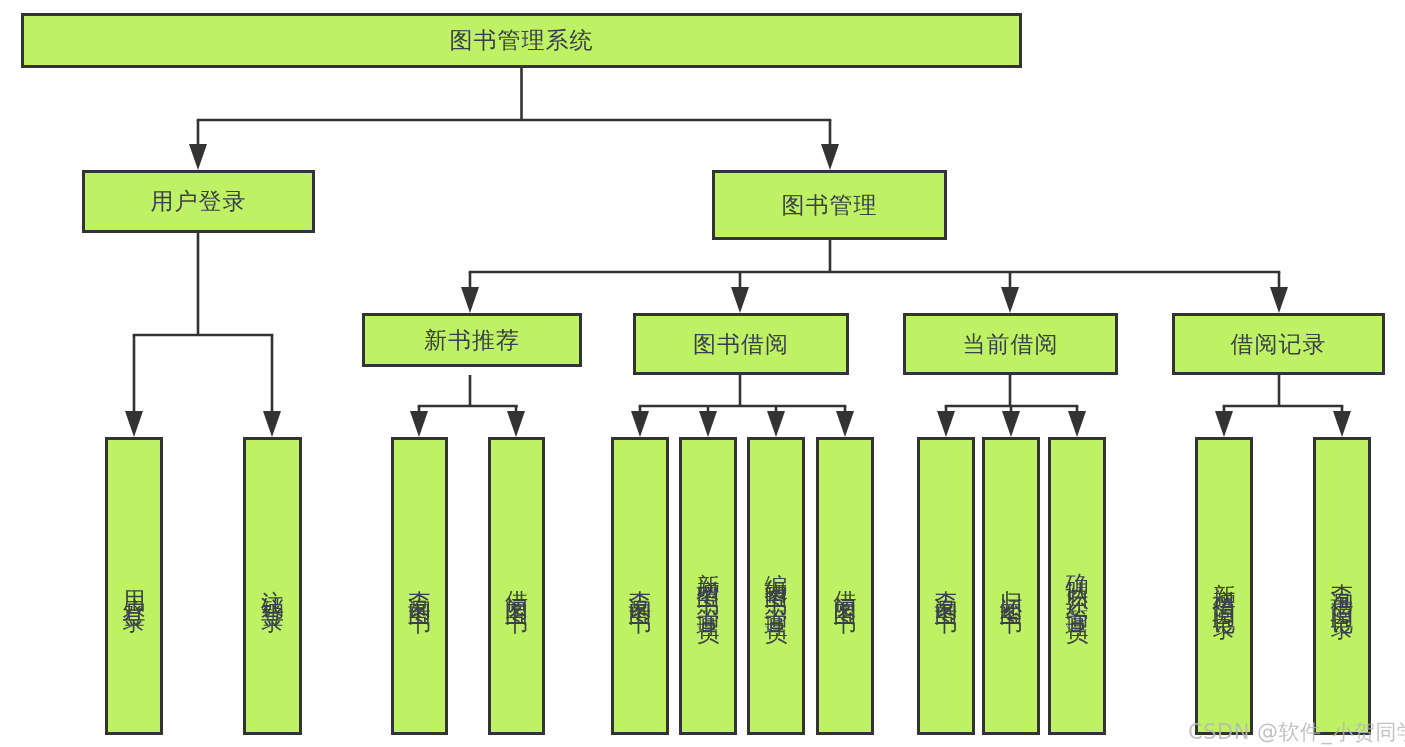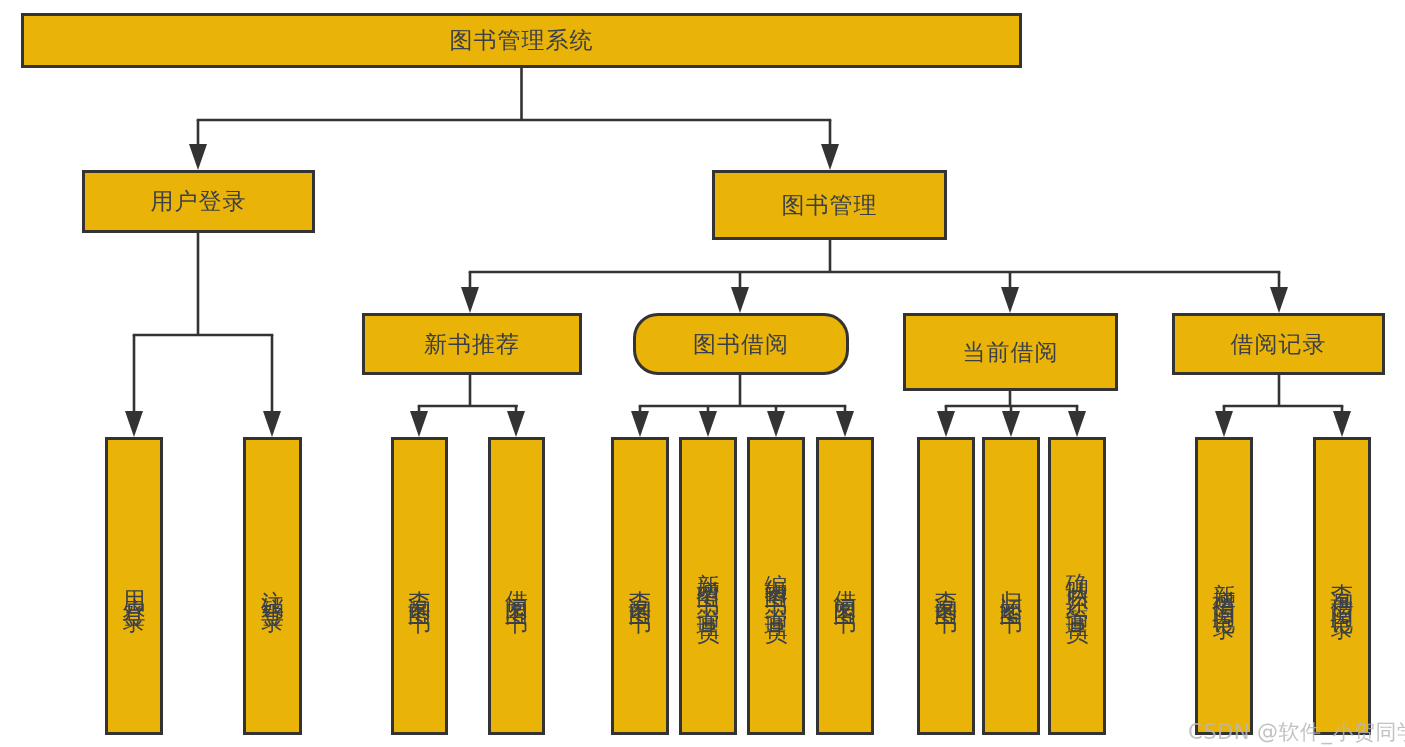--- a/index.html
+++ b/index.html
@@ -20,21 +20,21 @@
     left: 0;
     top: 0;
     width: 1405px;
     height: 747px;
     pointer-events: none;
   }
   .box {
     position: absolute;
     box-sizing: border-box;
     border: 3px solid #333333;
-    background: #eab308;
+    background: #bef264;
     color: #3b4048;
     display: flex;
     align-items: center;
     justify-content: center;
     font-size: 23px;
     line-height: 1;
     z-index: 2;
   }
   .box.h {
     letter-spacing: 1px;
@@ -135,27 +135,27 @@
     <span>图书管理系统</span>
   </div>
 
   <div class="box h" style="left:82px; top:170px; width:233px; height:63px;">
     <span>用户登录</span>
   </div>
   <div class="box h" style="left:712px; top:170px; width:235px; height:70px;">
     <span>图书管理</span>
   </div>
 
-  <div class="box h" style="left:362px; top:313px; width:220px; height:62px;">
+  <div class="box h" style="left:362px; top:313px; width:220px; height:54px;">
     <span>新书推荐</span>
   </div>
-  <div class="box h" style="left:633px; top:313px; width:216px; height:62px;border-radius:25px;">
+  <div class="box h" style="left:633px; top:313px; width:216px; height:62px;">
     <span>图书借阅</span>
   </div>
-  <div class="box h" style="left:903px; top:313px; width:215px; height:78px;font-family:Liberation Serif, serif;">
+  <div class="box h" style="left:903px; top:313px; width:215px; height:62px;font-family:Liberation Serif, serif;">
     <span>当前借阅</span>
   </div>
   <div class="box h" style="left:1172px; top:313px; width:213px; height:62px;justify-content:center;">
     <span>借阅记录</span>
   </div>
 
   <div class="box v" style="left:105px; top:437px; width:58px; height:298px;">
     <span>用户登录</span>
   </div>
   <div class="box v" style="left:243px; top:437px; width:59px; height:298px;">

